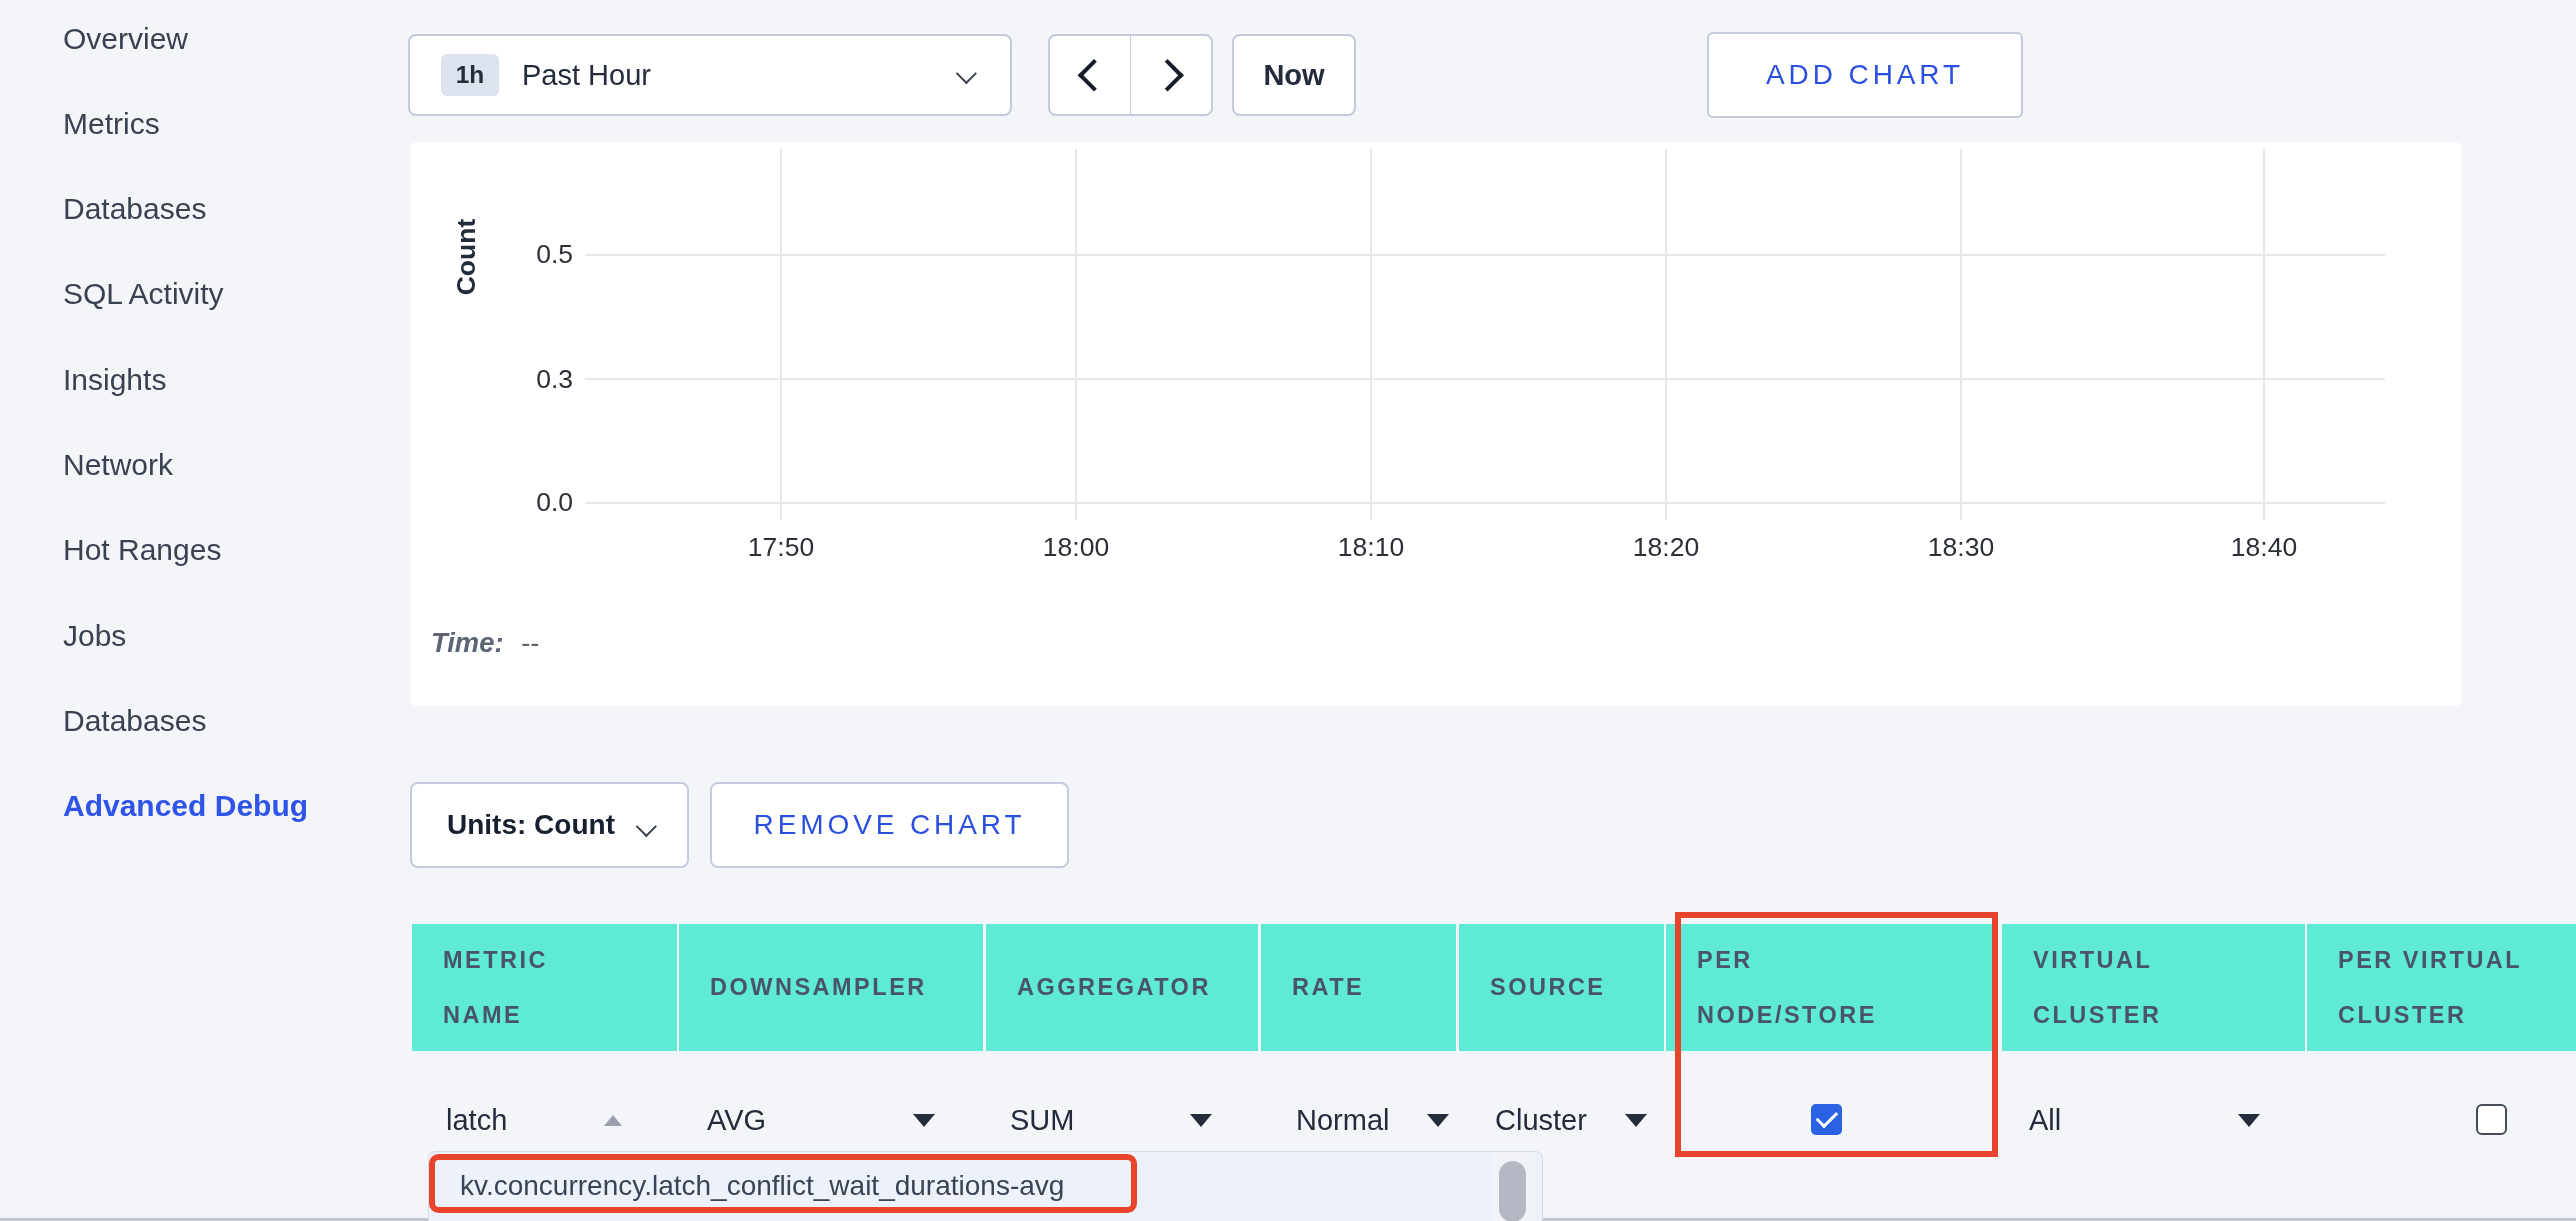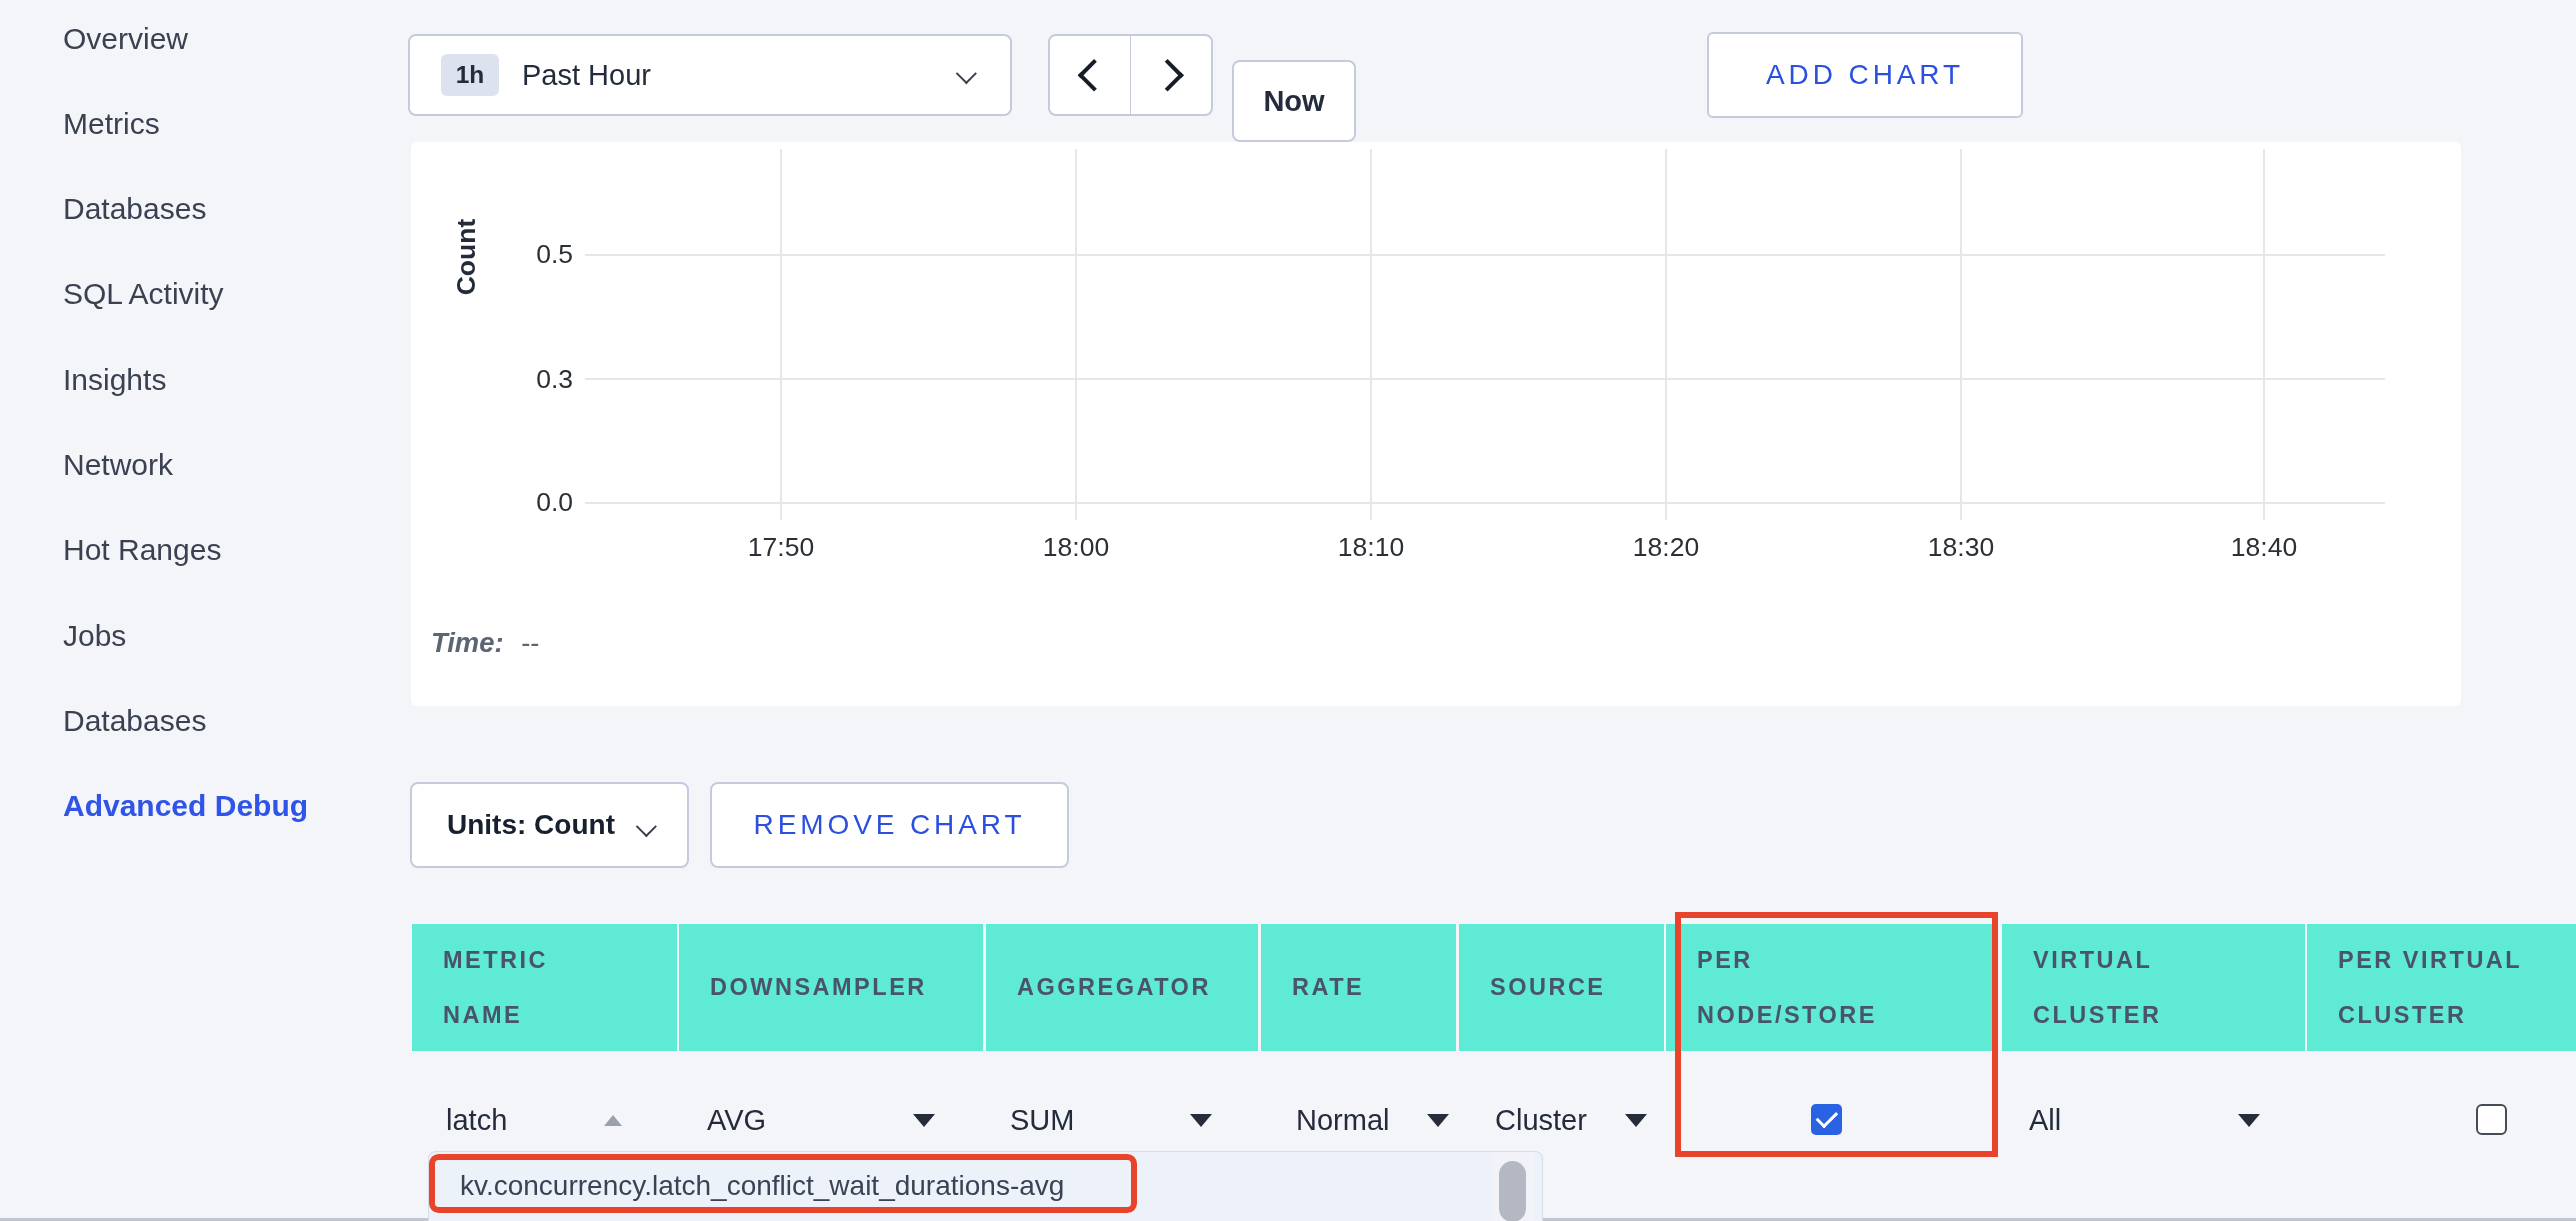--- a/index.html
+++ b/index.html
@@ -26,21 +26,21 @@
   .range-label{margin-left:23px;font-size:29px;color:#242c3c;}
   .chev{display:inline-block;width:12.7px;height:12.7px;border-right:2.9px solid #39404e;
        border-bottom:2.9px solid #39404e;transform:rotate(45deg);}
   .time-selector .chev{position:absolute;left:549px;top:30px;}
   .arrow-group{left:1048px;top:34px;width:165px;height:82px;padding:0;}
   .arrow-btn{width:82px;height:78px;display:flex;align-items:center;justify-content:center;cursor:pointer;}
   .arrow-btn.first{border-right:1px solid #c5cadc;}
   .chev-big{width:18.6px;height:18.6px;border-right:4.4px solid #161d29;border-bottom:4.4px solid #161d29;}
   .chev-left{transform:rotate(135deg);margin-left:7.8px;}
   .chev-right{transform:rotate(-45deg);margin-right:7.8px;}
-  .now-btn{left:1232px;top:34px;width:124px;height:82px;font-size:29px;font-weight:600;color:#242c3c;cursor:pointer;margin-top:26px;}
+  .now-btn{left:1232px;top:34px;width:124px;height:82px;font-size:29px;font-weight:600;color:#242c3c;cursor:pointer;}
   .add-chart-btn{left:1707px;top:32px;width:316px;height:86px;border-radius:5.9px;
        font-size:28px;font-weight:500;letter-spacing:3.9px;color:#2b50e0;cursor:pointer;}
 
   
   .chart-card{left:411px;top:142px;width:2050px;height:564px;background:#fff;border-radius:5.9px;}
   .gridline{position:absolute;background:#e5e7ea;}
   .ytick{position:absolute;width:83px;text-align:right;font-size:26.5px;color:#2b2f36;}
   .xtick{position:absolute;transform:translateX(-50%);font-size:26.5px;color:#2b2f36;white-space:nowrap;}
   .ylabel{position:absolute;left:466px;top:257px;transform:translate(-50%,-50%) rotate(-90deg);
        font-size:26.5px;font-weight:700;color:#242c3c;}

